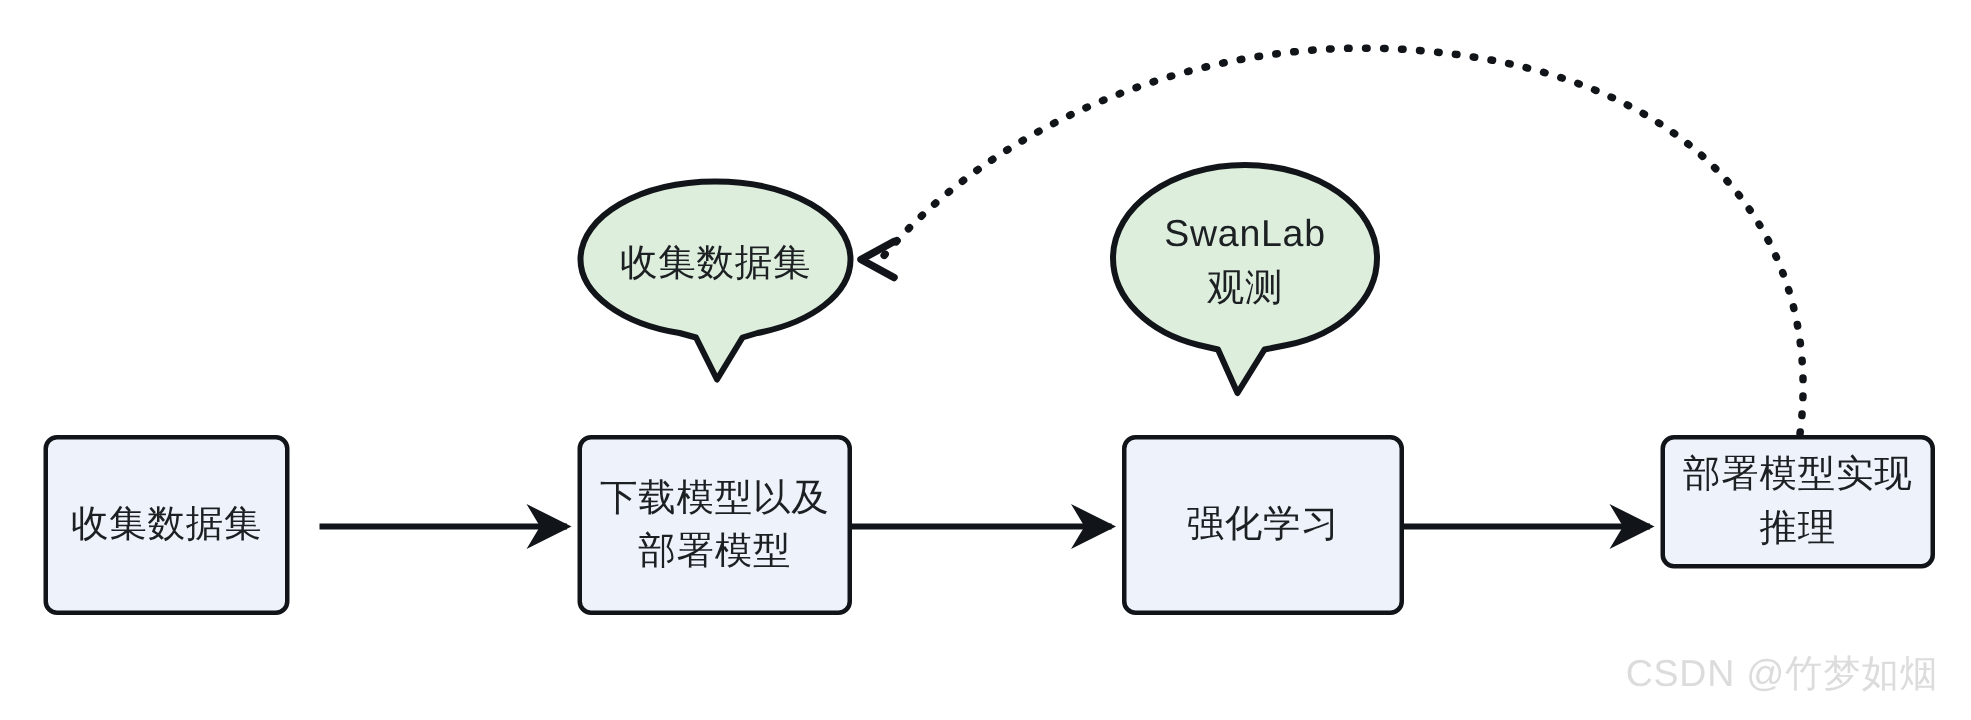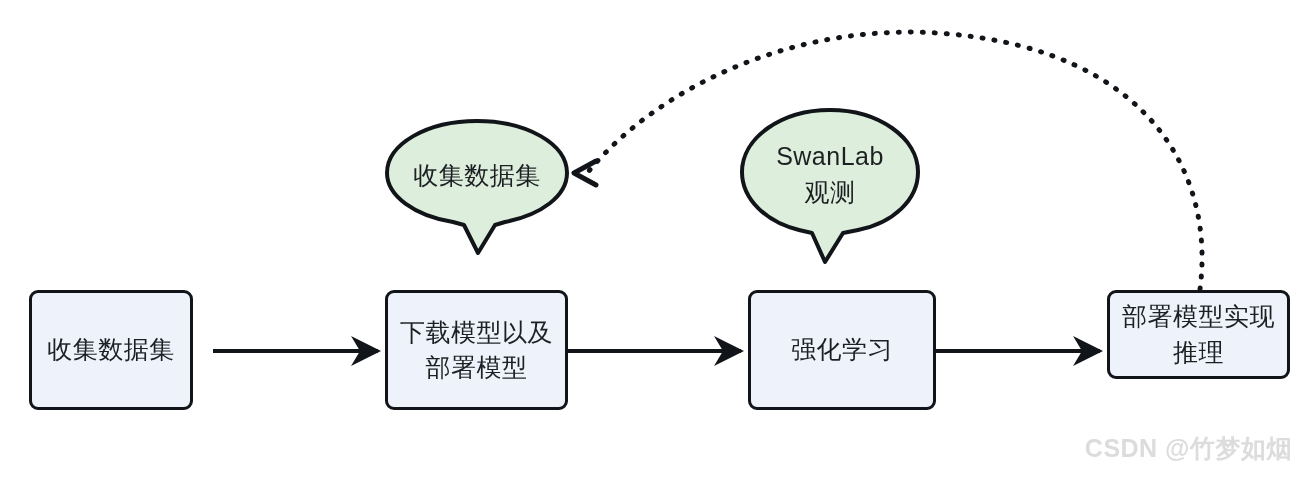--- a/index.html
+++ b/index.html
@@ -58,21 +58,20 @@
     pointer-events: none;
   }
   #watermark {
     position: absolute;
     right: 22px;
     bottom: 15px;
     font-size: 25px;
     color: #dcdcdc;
     letter-spacing: 0.5px;
     user-select: none;
-    font-weight: bold;
   }
 </style>
 </head>
 <body>
 
 <div id="canvas">
 
   <svg id="edge-layer" viewBox="0 0 1314 480">
     <defs>
       <marker id="arrow-filled" viewBox="0 0 12 12" refX="10" refY="6" markerWidth="9" markerHeight="9" orient="auto-start-reverse">

